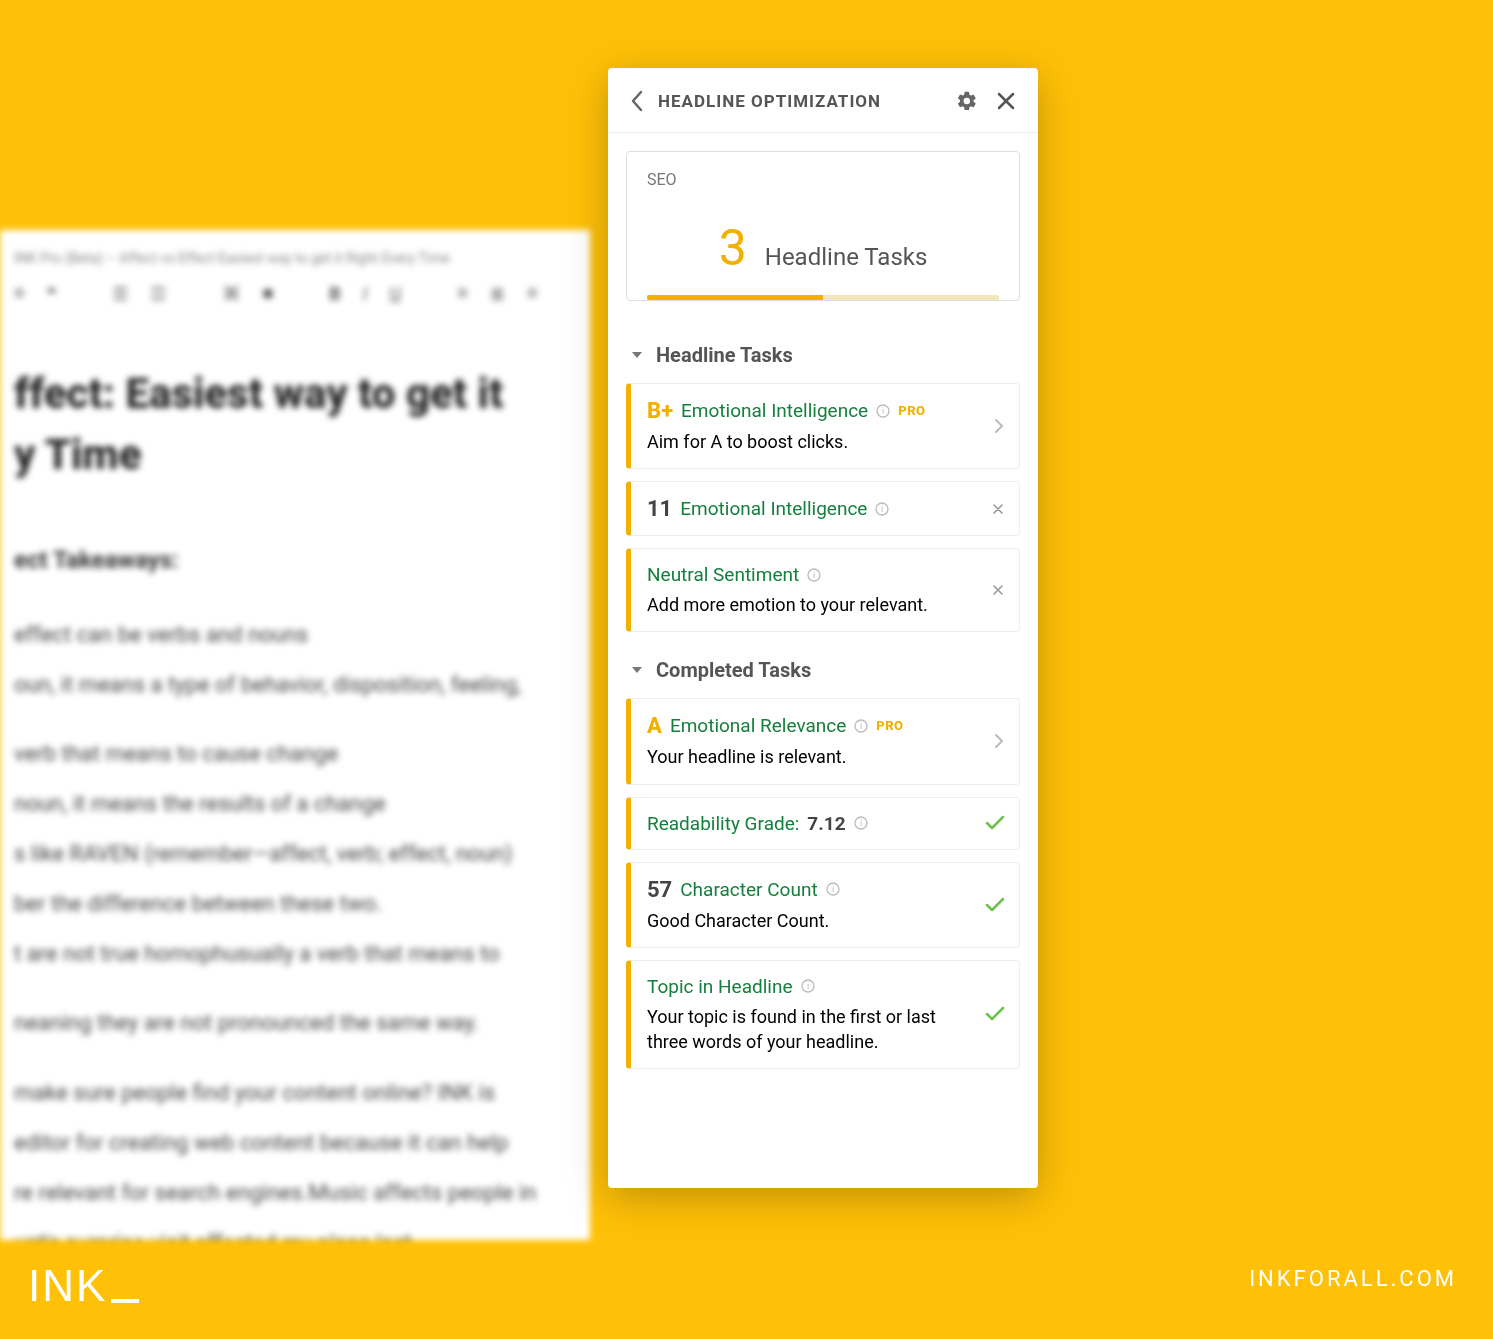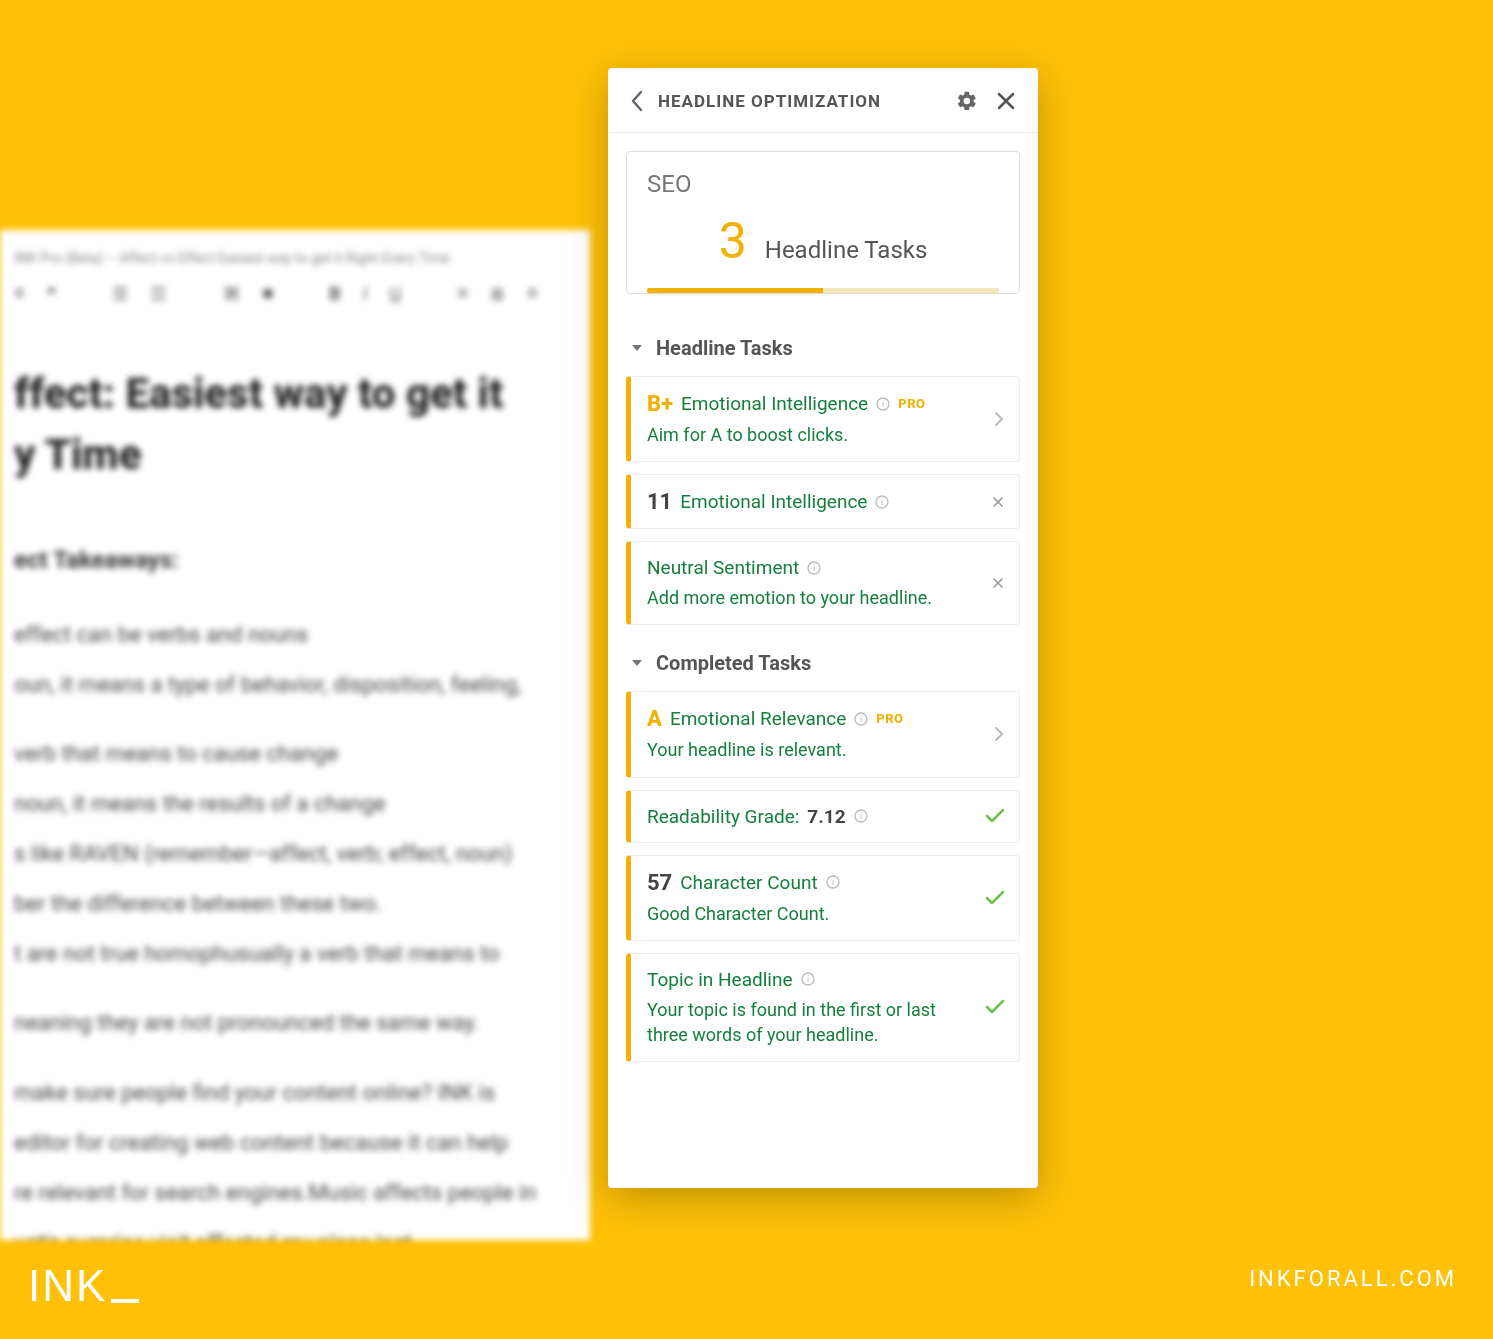--- a/index.html
+++ b/index.html
@@ -46,21 +46,21 @@
   .gear-btn, .close-btn { cursor: pointer; color: #666; margin-left: 18px; display:flex; }
 
   .panel-body { padding: 18px 18px 0 18px; flex:1; overflow:hidden; }
 
   .seo-box {
     border: 1px solid #ddd;
     border-radius: 4px;
     padding: 18px 20px 0 20px;
     margin-bottom: 28px;
   }
-  .seo-label { font-size: 24px; color: #777; margin-bottom: 4px; }
+  .seo-label { font-size: 16px; color: #777; margin-bottom: 20px; }
   .seo-count-row { display: flex; align-items: baseline; justify-content: center; gap: 18px; padding: 10px 0 18px 0; }
   .seo-big { font-size: 50px; font-weight: 400; color: #f2b100; }
   .seo-text { font-size: 24px; color: #555; }
   .progress { height: 5px; background: #f3e6b8; border-radius: 2px; overflow: hidden; }
   .progress-fill { height: 100%; background: #f2b100; width: 50%; }
 
   .section-head { display: flex; align-items: center; gap: 12px; padding: 14px 4px 16px 4px; cursor: pointer; }
   .caret { color: #777; display:flex; }
   .section-title { font-size: 20px; font-weight: 700; color: #555; }
 
@@ -73,21 +73,21 @@
     display: flex; align-items: center;
     position: relative;
   }
   .task-main { flex: 1; min-width: 0; }
   .task-top { display: flex; align-items: center; flex-wrap: wrap; gap: 8px; font-size: 19px; color: #444; }
   .grade { font-weight: 800; font-size: 22px; }
   .grade.gold { color: #f2b100; }
   .task-name { color: #15803d; }
   .info-icon { color: #bbb; display:inline-flex; }
   .pro-badge { font-size: 13px; font-weight: 800; color: #f2b100; letter-spacing: 0.5px; }
-  .task-desc { font-size: 18px; color: #15803d; margin-top: 6px; line-height: 1.4; }
+  .task-desc { font-size: 18px; color: #000000; margin-top: 6px; line-height: 1.4; }
   .card-action { color: #bbb; margin-left: 10px; cursor: pointer; display:flex; flex-shrink:0; }
   .card-action.check { color: #6cc24a; }
   .bold-val { font-weight: 700; }
 
   
   .brand-left {
     position: absolute; left: 28px; bottom: 28px;
     color: #fff; font-size: 44px; font-weight: 300; letter-spacing: 2px;
     font-family: "Helvetica Neue", Arial, sans-serif;
   }
@@ -230,21 +230,21 @@
       <div class="task-main">
         <div class="task-top">
           <span class="task-name">Neutral Sentiment</span>
           <span class="info-icon">
               <svg width="14" height="14" viewBox="0 0 14 14">
                 <circle cx="7" cy="7" r="6" stroke="#bbb" stroke-width="1.3" fill="none"></circle>
                 <text x="7" y="10" text-anchor="middle" font-size="9" fill="#bbb">i</text>
               </svg>
             </span>
         </div>
-        <div class="task-desc">Add more emotion to your headline.</div>
+        <div class="task-desc">Add more emotion to your relevant.</div>
       </div>
       <span class="card-action">
           <svg width="14" height="14" viewBox="0 0 14 14">
             <path d="M3 3 L11 11 M11 3 L3 11" stroke="#999" stroke-width="1.6" stroke-linecap="round"></path>
           </svg>
         </span>
     </div>
 
     <div class="section-head">
       <span class="caret">

